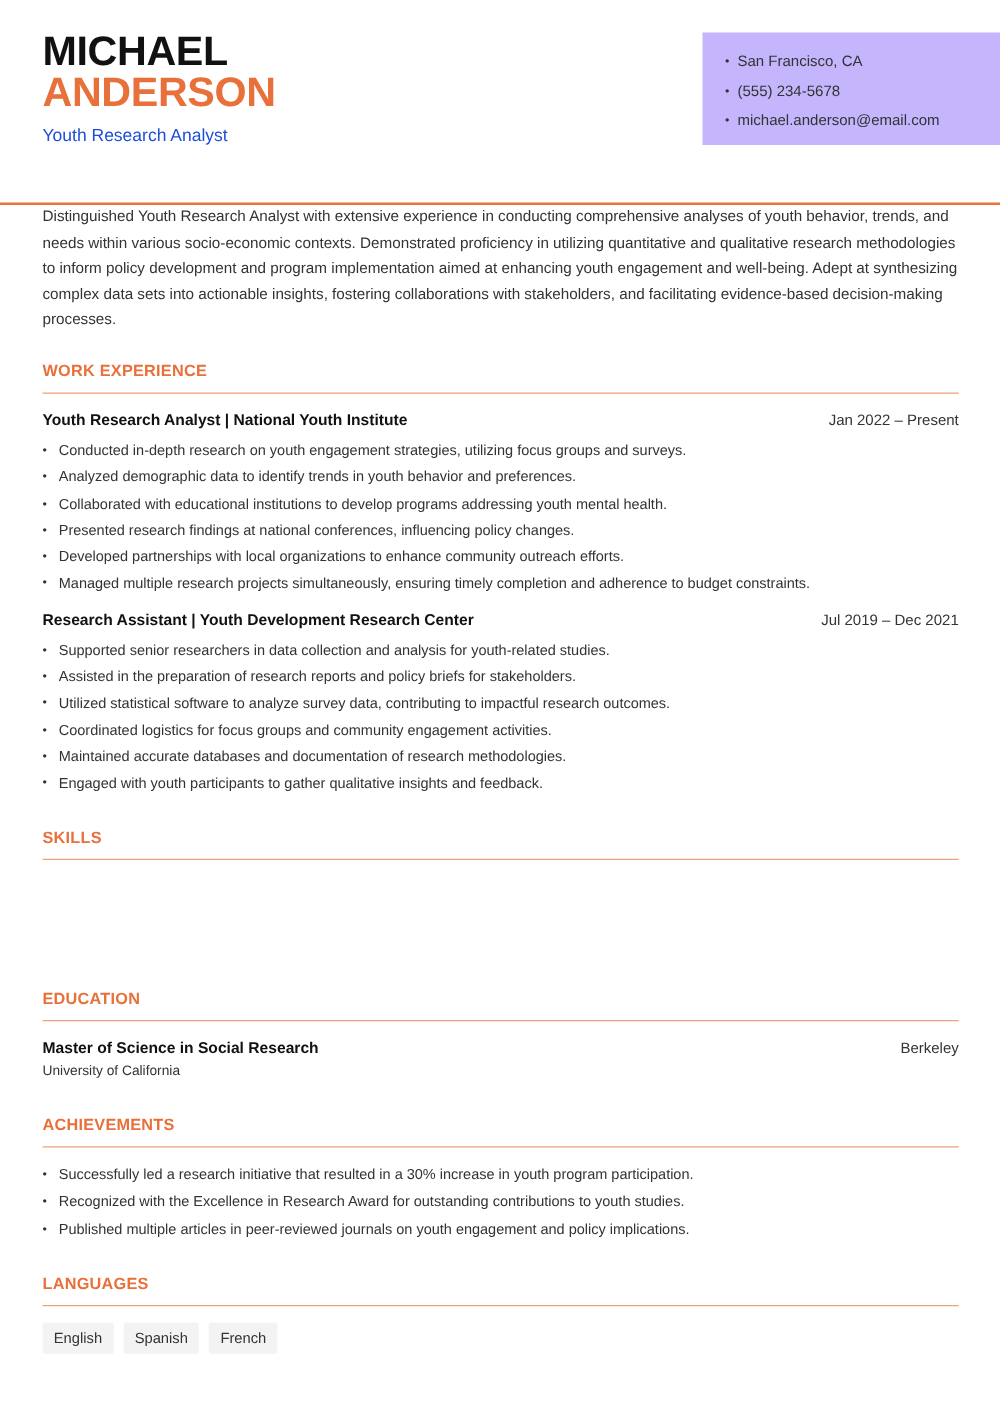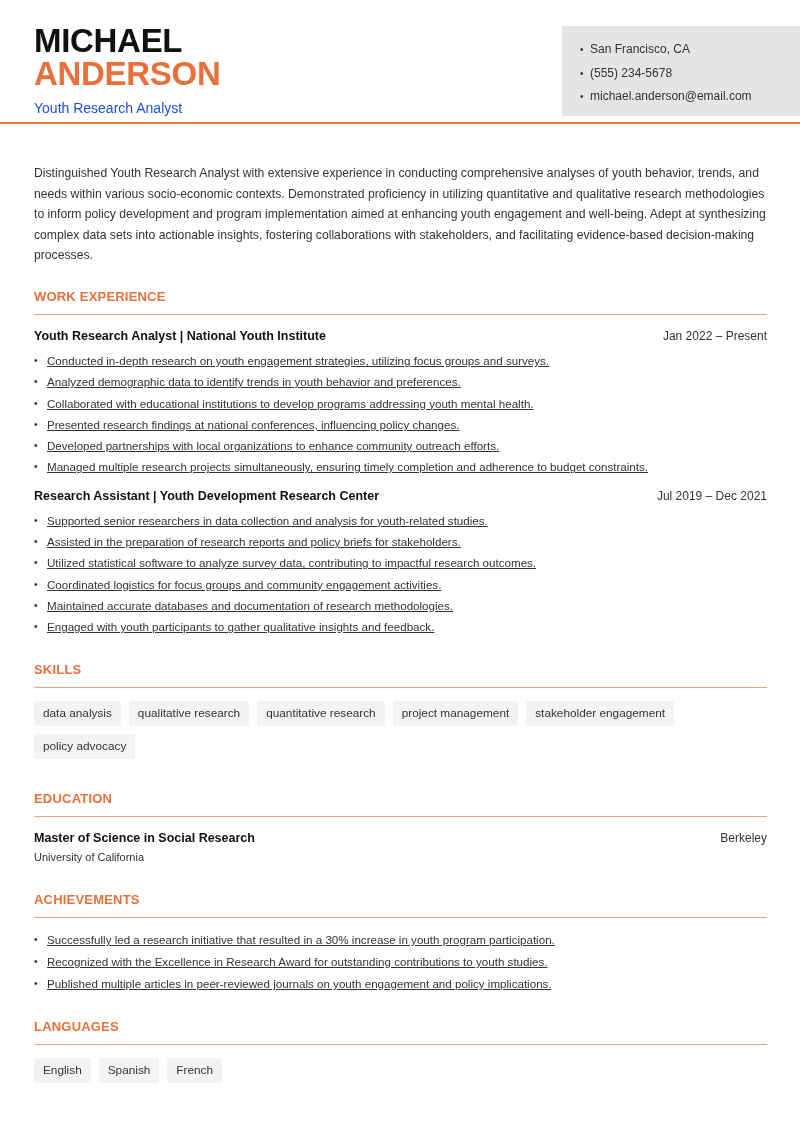--- a/index.html
+++ b/index.html
@@ -1,38 +1,38 @@
 <!DOCTYPE html>
 <html><head>
 <meta charset="utf-8">
 <style>
   * { box-sizing: border-box; margin: 0; padding: 0; }
   html, body { width: 800px; height: 1130px; background: #ffffff; }
   body { font-family: "Liberation Sans", "DejaVu Sans", sans-serif; color: #333333; position: relative; overflow: hidden; }
 
-  .header { position: relative; height: 124px; border-bottom: 2px solid #e8753d; }
+  .header { position: relative; height: 164px; border-bottom: 2px solid #e8753d; }
   .name-first { position: absolute; left: 34px; top: 22px; font-size: 33px; font-weight: 700; color: #111111; letter-spacing: -0.3px; line-height: 38px; }
   .name-last { position: absolute; left: 34px; top: 55px; font-size: 33px; font-weight: 700; color: #e8703a; letter-spacing: -0.3px; line-height: 38px; }
   .job-title { position: absolute; left: 34px; top: 100px; font-size: 14px; color: #1d4ed8; }
 
-  .contact-box { position: absolute; left: 562px; top: 26px; width: 238px; height: 90px; background: #e5e5e5; padding: 12px 0 0 18px; }
+  .contact-box { position: absolute; left: 562px; top: 26px; width: 238px; height: 90px; background: #c4b5fd; padding: 12px 0 0 18px; }
   .contact-box ul { list-style: none; }
   .contact-box li { font-size: 12px; color: #333333; line-height: 23.5px; position: relative; padding-left: 10px; }
   .contact-box li::before { content: "•"; position: absolute; left: 0; top: 0; font-size: 10px; }
 
   .summary { position: absolute; left: 34px; top: 163px; width: 735px; font-size: 12.2px; line-height: 20.5px; color: #333333; }
 
   .section { position: absolute; left: 34px; width: 733px; }
   .section-title { font-size: 13px; font-weight: 700; color: #e8703a; letter-spacing: 0.2px; height: 26px; line-height: 18px; }
   .section-rule { height: 1px; background: #f0a07c; margin-bottom: 0; }
 
   .job-head { display: flex; justify-content: space-between; align-items: baseline; font-size: 12.5px; }
   .job-head .role { font-weight: 700; color: #111111; }
   .job-head .dates { color: #333333; font-size: 12px; }
-  .bullets { list-style: none; margin-top: 7px; text-decoration: underline; }
+  .bullets { list-style: none; margin-top: 7px; }
   .bullets li { position: relative; padding-left: 13px; font-size: 11.6px; color: #333333; line-height: 21.3px; }
   .bullets li::before { content: "•"; position: absolute; left: 0; top: 0; font-size: 10px; }
 
   .tags { display: flex; flex-wrap: wrap; gap: 8px 8px; margin-top: 13px; }
   .tag { background: #f3f3f3; font-size: 11.8px; color: #333333; padding: 0 9px; height: 25px; line-height: 25px; border-radius: 2px; }
 </style>
 </head>
 <body>
 
 <div class="header">
@@ -81,28 +81,20 @@
       <li>Coordinated logistics for focus groups and community engagement activities.</li>
       <li>Maintained accurate databases and documentation of research methodologies.</li>
       <li>Engaged with youth participants to gather qualitative insights and feedback.</li>
     </ul>
   </div>
 </div>
 
 <div class="section" style="top:661px;">
   <div class="section-title">SKILLS</div>
   <div class="section-rule"></div>
-  <div class="tags">
-    <span class="tag">data analysis</span>
-    <span class="tag">qualitative research</span>
-    <span class="tag">quantitative research</span>
-    <span class="tag">project management</span>
-    <span class="tag">stakeholder engagement</span>
-    <span class="tag">policy advocacy</span>
-  </div>
 </div>
 
 <div class="section" style="top:790px;">
   <div class="section-title">EDUCATION</div>
   <div class="section-rule"></div>
   <div class="job-head" style="margin-top:14px;">
     <span class="role">Master of Science in Social Research</span>
     <span class="dates">Berkeley</span>
   </div>
   <div style="font-size:11px; color:#333; margin-top:6px;">University of California</div>

